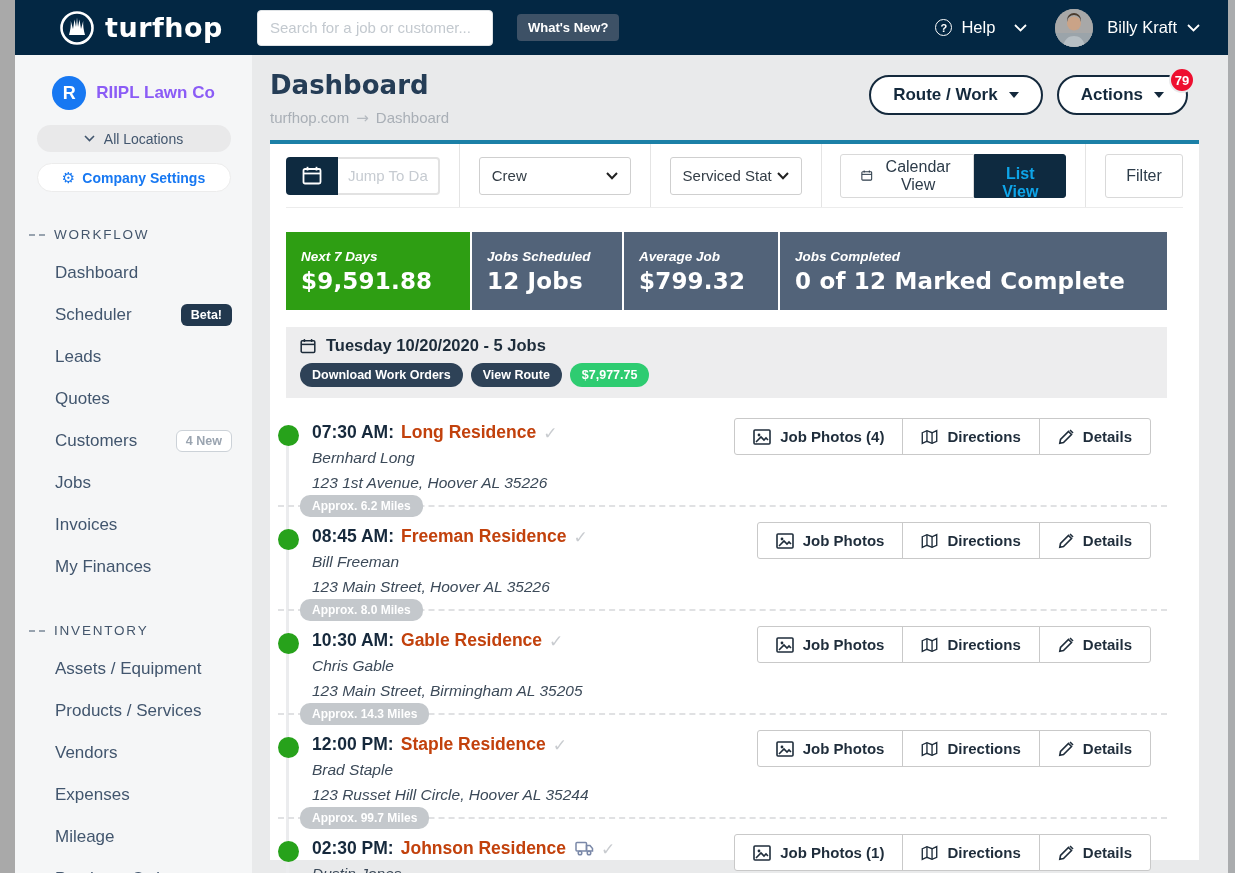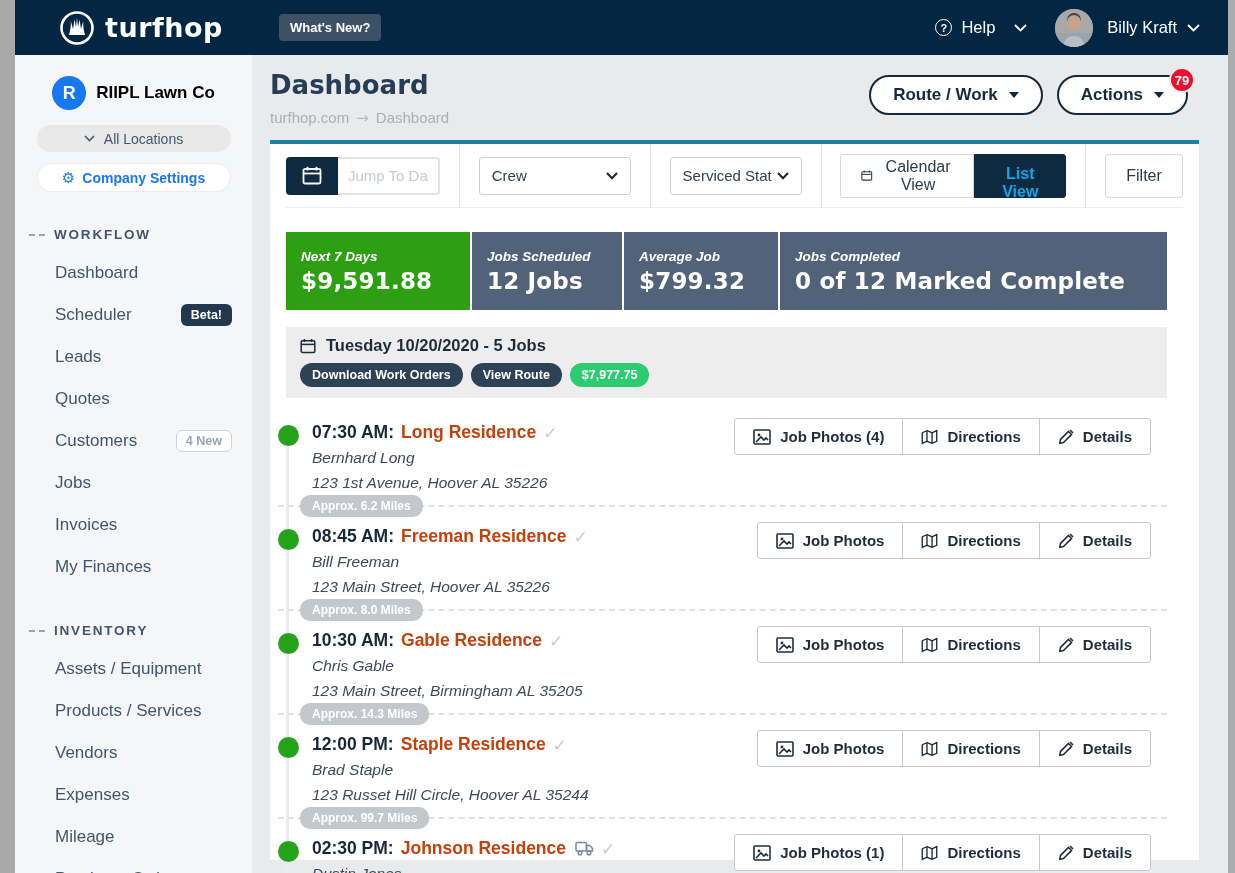--- a/index.html
+++ b/index.html
@@ -22,25 +22,25 @@
   .help-icon { width:17px; height:17px; border:1.5px solid #fff; border-radius:50%; display:flex; align-items:center; justify-content:center; font-size:11px; font-weight:bold; }
   .help-icon::before { content:"?"; }
   .chev { margin-left:10px; }
   .avatar { width:38px; height:38px; border-radius:50%; overflow:hidden; margin:0 14px 0 28px; background:#9aa0a5; }
   .user-wrap { display:flex; align-items:center; cursor:pointer; }
 
   
   .sidebar { position:absolute; left:15px; top:55px; width:237px; bottom:0; background:#f5f6f7; z-index:30; }
   .company { display:flex; align-items:center; justify-content:center; gap:10px; padding-top:21px; }
   .r-circle { width:34px; height:34px; border-radius:50%; background:#1778f2; color:#fff; font-size:18px; font-weight:bold; display:flex; align-items:center; justify-content:center; }
-  .company-name { color:#000000; font-size:17px; font-weight:bold; }
+  .company-name { color:#8b5cf6; font-size:17px; font-weight:bold; }
   .loc-pill { margin:15px auto 0; width:194px; height:27px; background:#e9e9ea; border-radius:14px; border:none; display:flex; align-items:center; justify-content:center; gap:9px; color:#42566e; font-size:14px; font-family:"Liberation Sans", sans-serif; cursor:pointer; }
   .settings-pill { margin:11px auto 0; width:194px; height:29px; background:#fff; border:1px solid #ececec; border-radius:15px; display:flex; align-items:center; justify-content:center; gap:7px; color:#1778f2; font-size:14px; font-weight:bold; font-family:"Liberation Sans", sans-serif; cursor:pointer; }
   .gear { font-family:"DejaVu Sans", sans-serif; font-size:15px; font-weight:normal; }
-  .section-head { margin:35px 0 10px 14px; display:flex; align-items:center; color:#44566c; font-size:13.5px; font-weight:bold; letter-spacing:1.8px; }
+  .section-head { margin:35px 0 10px 14px; display:flex; align-items:center; color:#44566c; font-size:13.5px; font-weight:normal; letter-spacing:1.8px; }
   .dashes { width:16px; border-top:2px dashed #98a3af; margin-right:9px; }
   .side-item { height:42px; padding:0 20px 0 40px; display:flex; align-items:center; justify-content:space-between; font-size:17px; color:#42566e; cursor:pointer; }
   .badge-dark { background:#22384e; color:#fff; font-size:12.5px; font-weight:bold; padding:4px 10px; border-radius:6px; }
   .badge-outline { border:1px solid #ccd2d8; background:#fff; color:#9aa4b0; font-size:12.5px; font-weight:bold; padding:3px 9px; border-radius:6px; }
 
   
   .main { position:absolute; left:252px; top:55px; right:7px; bottom:0; background:#e9eaeb; overflow:hidden; }
   .main-head { display:flex; justify-content:space-between; align-items:flex-start; padding:15px 40px 0 18px; }
   .page-title { color:#253d56; font-size:26px; font-weight:bold; font-family:"DejaVu Sans", sans-serif; }
   .breadcrumb { margin-top:9px; color:#a9afb6; font-size:15px; }
@@ -111,20 +111,21 @@
 <div class="navbar">
   <div class="brand">
     <span>
       <svg width="36" height="36" viewBox="0 0 36 36">
         <circle cx="18" cy="18" r="15.5" fill="none" stroke="#fff" stroke-width="2.6"></circle>
         <path d="M10 25 C11.5 20 12 15 11.8 11 L14 19 L15.5 9.5 L17 17 L18 7.5 L19 17 L20.5 9.5 L22 19 L24.2 11 C24 15 24.5 20 26 25 Z" fill="#fff"></path>
       </svg>
     </span>
     <span class="brand-name">turfhop</span>
   </div>
+  <input class="nav-search" placeholder="Search for a job or customer..." style="">
   <button class="whats-new">What's New?</button>
   <div class="nav-right">
     <div class="help-wrap">
       <span class="help-icon"></span>
       <span>Help</span>
       <span class="chev">
         <svg width="13" height="8" viewBox="0 0 13 8">
             <polyline points="1,1 6.5,6.5 12,1" fill="none" stroke="#fff" stroke-width="1.8"></polyline>
           </svg>
       </span>

